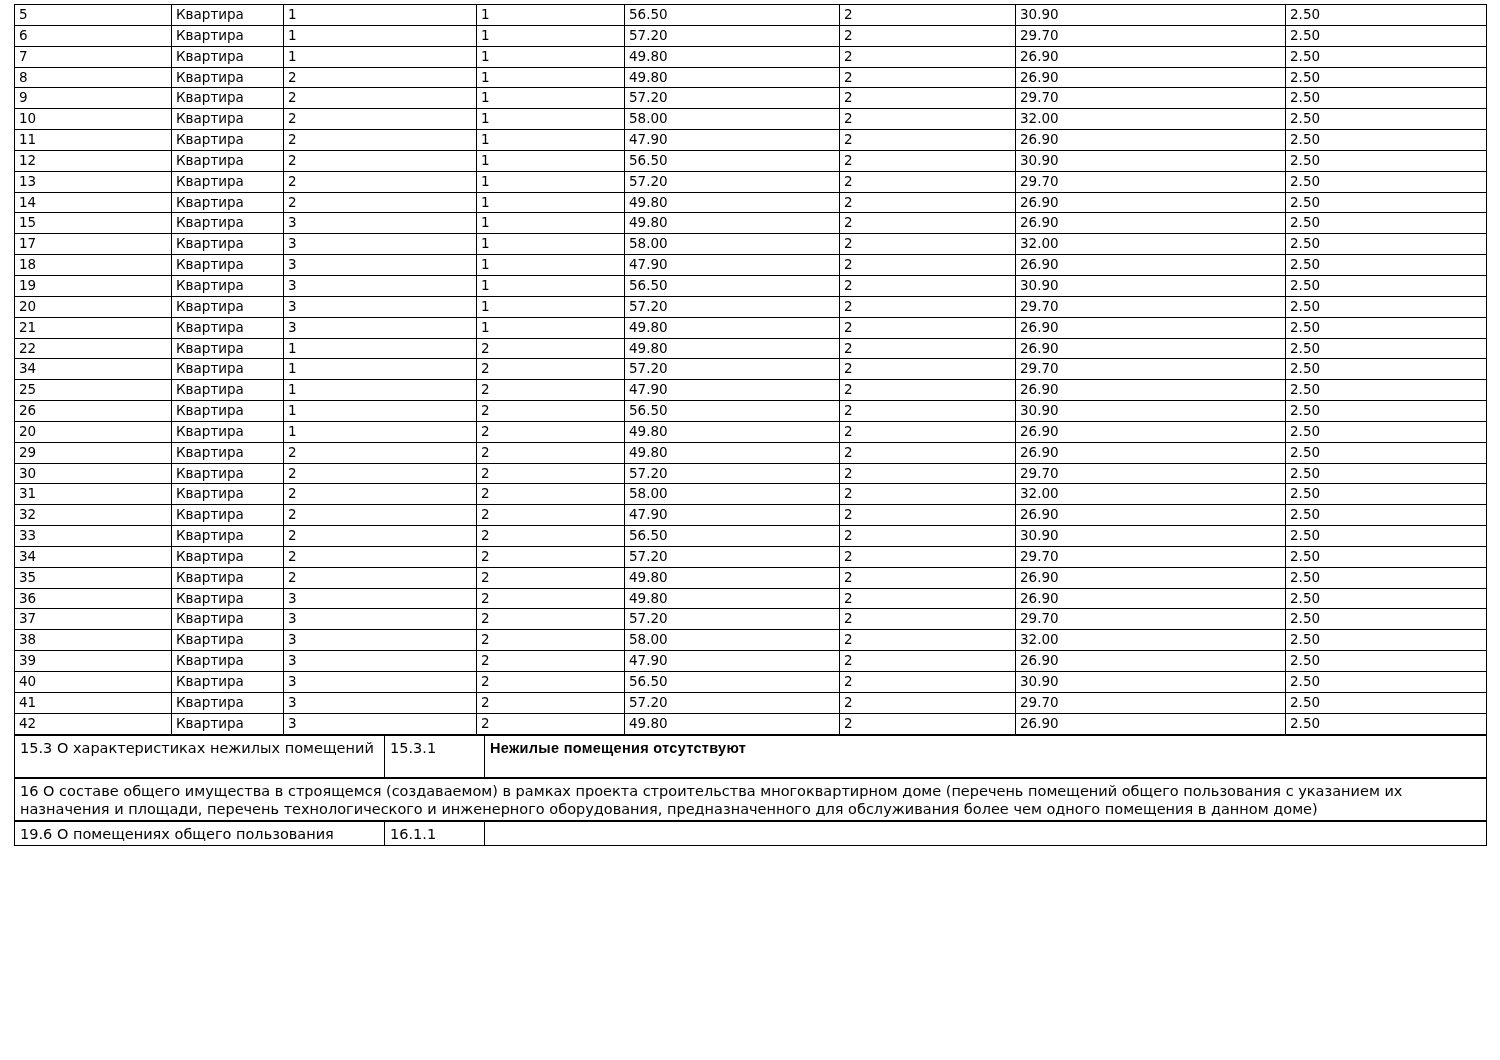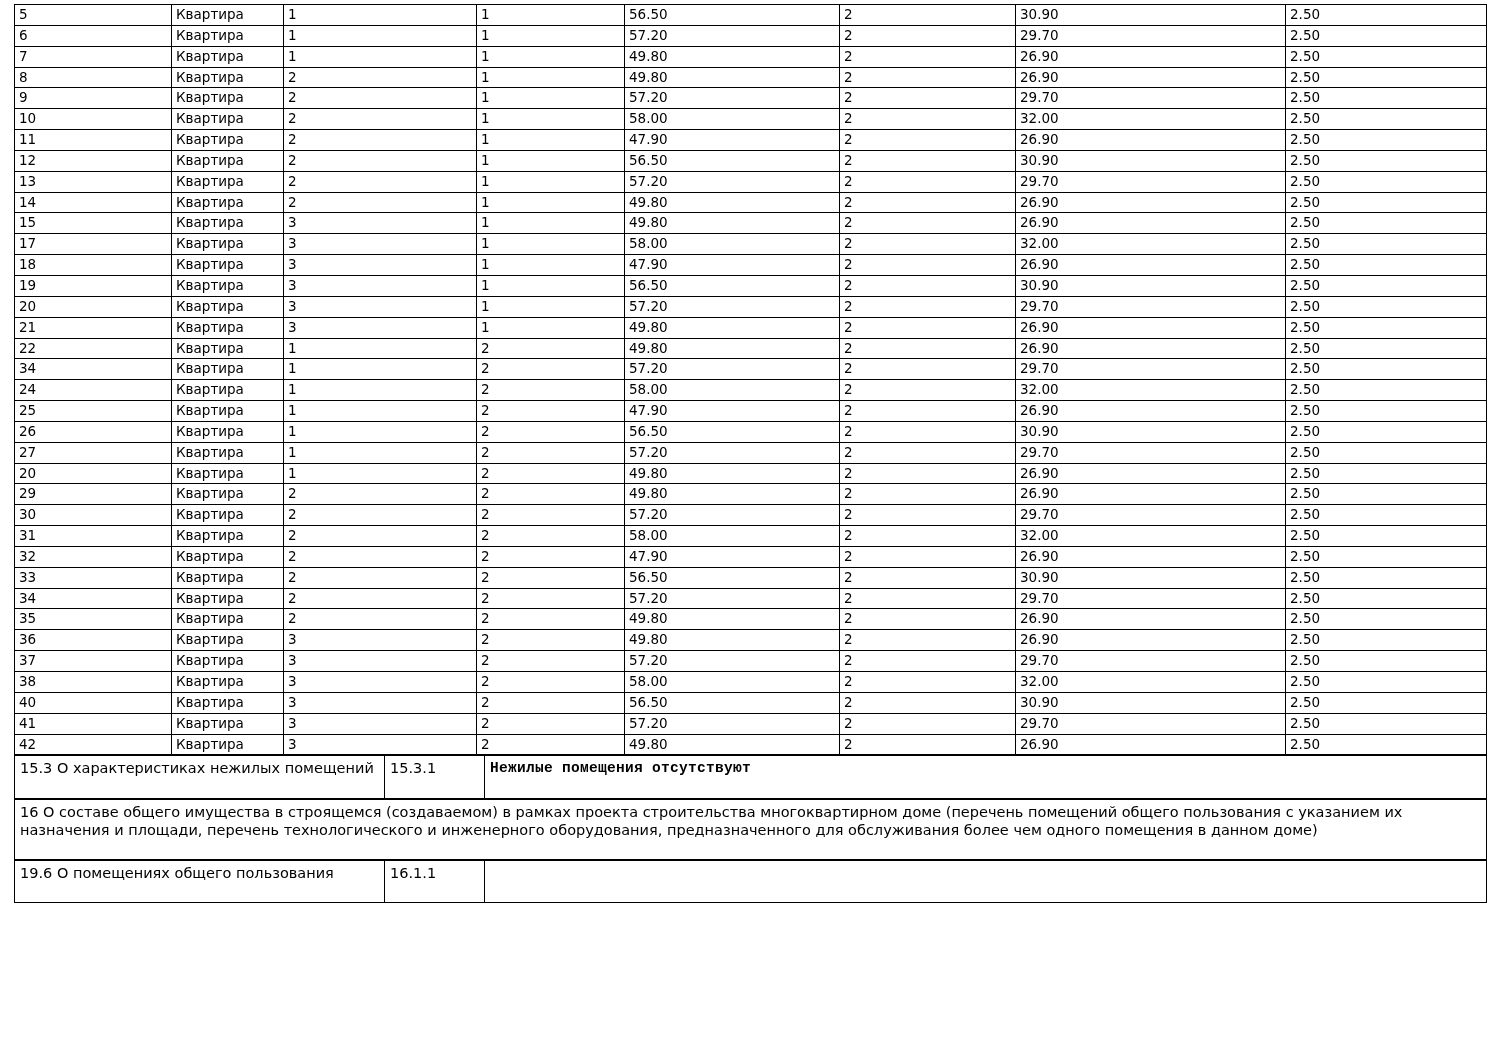--- a/index.html
+++ b/index.html
@@ -52,27 +52,27 @@
   .sect {
     border-collapse: collapse;
     table-layout: fixed;
     width: 1472px;
     margin-left: 14px;
   }
   .sect td {
     border: 1px solid #000000;
     font-size: 14.5px;
     line-height: 1.25;
-    padding: 3px 5px 20px 5px;
+    padding: 3px 5px 2px 5px;
     vertical-align: top;
     box-sizing: border-box;
   }
   .sect td.wrap { white-space: normal; }
   .bold-mono {
-    font-family: Liberation Mono, monospace;
+    font-family: Liberation Sans, sans-serif;
     font-weight: 700;
     letter-spacing: 0.3px;
     font-size: 14.5px;
     margin-top: 27px;
   }
   .sc0 { width: 370px; }
   .sc1 { width: 100px; }
   .sc2 { width: 1002px; }
 
   .pc0 { width: 370px; }
@@ -271,167 +271,157 @@
           <td>34</td>
           <td>Квартира</td>
           <td>1</td>
           <td>2</td>
           <td>57.20</td>
           <td>2</td>
           <td>29.70</td>
           <td>2.50</td>
         </tr>
         <tr>
-          <td>24</td>
-          <td>Квартира</td>
-          <td>1</td>
+          <td>25</td>
+          <td>Квартира</td>
+          <td>1</td>
+          <td>2</td>
+          <td>47.90</td>
+          <td>2</td>
+          <td>26.90</td>
+          <td>2.50</td>
+        </tr>
+        <tr>
+          <td>26</td>
+          <td>Квартира</td>
+          <td>1</td>
+          <td>2</td>
+          <td>56.50</td>
+          <td>2</td>
+          <td>30.90</td>
+          <td>2.50</td>
+        </tr>
+        <tr>
+          <td>20</td>
+          <td>Квартира</td>
+          <td>1</td>
+          <td>2</td>
+          <td>49.80</td>
+          <td>2</td>
+          <td>26.90</td>
+          <td>2.50</td>
+        </tr>
+        <tr>
+          <td>29</td>
+          <td>Квартира</td>
+          <td>2</td>
+          <td>2</td>
+          <td>49.80</td>
+          <td>2</td>
+          <td>26.90</td>
+          <td>2.50</td>
+        </tr>
+        <tr>
+          <td>30</td>
+          <td>Квартира</td>
+          <td>2</td>
+          <td>2</td>
+          <td>57.20</td>
+          <td>2</td>
+          <td>29.70</td>
+          <td>2.50</td>
+        </tr>
+        <tr>
+          <td>31</td>
+          <td>Квартира</td>
+          <td>2</td>
           <td>2</td>
           <td>58.00</td>
           <td>2</td>
           <td>32.00</td>
           <td>2.50</td>
         </tr>
         <tr>
-          <td>25</td>
-          <td>Квартира</td>
-          <td>1</td>
+          <td>32</td>
+          <td>Квартира</td>
+          <td>2</td>
           <td>2</td>
           <td>47.90</td>
           <td>2</td>
           <td>26.90</td>
           <td>2.50</td>
         </tr>
         <tr>
-          <td>26</td>
-          <td>Квартира</td>
-          <td>1</td>
-          <td>2</td>
-          <td>56.50</td>
-          <td>2</td>
-          <td>30.90</td>
-          <td>2.50</td>
-        </tr>
-        <tr>
-          <td>27</td>
-          <td>Квартира</td>
-          <td>1</td>
-          <td>2</td>
-          <td>57.20</td>
-          <td>2</td>
-          <td>29.70</td>
-          <td>2.50</td>
-        </tr>
-        <tr>
-          <td>20</td>
-          <td>Квартира</td>
-          <td>1</td>
-          <td>2</td>
-          <td>49.80</td>
-          <td>2</td>
-          <td>26.90</td>
-          <td>2.50</td>
-        </tr>
-        <tr>
-          <td>29</td>
-          <td>Квартира</td>
-          <td>2</td>
-          <td>2</td>
-          <td>49.80</td>
-          <td>2</td>
-          <td>26.90</td>
-          <td>2.50</td>
-        </tr>
-        <tr>
-          <td>30</td>
-          <td>Квартира</td>
-          <td>2</td>
-          <td>2</td>
-          <td>57.20</td>
-          <td>2</td>
-          <td>29.70</td>
-          <td>2.50</td>
-        </tr>
-        <tr>
-          <td>31</td>
-          <td>Квартира</td>
-          <td>2</td>
+          <td>33</td>
+          <td>Квартира</td>
+          <td>2</td>
+          <td>2</td>
+          <td>56.50</td>
+          <td>2</td>
+          <td>30.90</td>
+          <td>2.50</td>
+        </tr>
+        <tr>
+          <td>34</td>
+          <td>Квартира</td>
+          <td>2</td>
+          <td>2</td>
+          <td>57.20</td>
+          <td>2</td>
+          <td>29.70</td>
+          <td>2.50</td>
+        </tr>
+        <tr>
+          <td>35</td>
+          <td>Квартира</td>
+          <td>2</td>
+          <td>2</td>
+          <td>49.80</td>
+          <td>2</td>
+          <td>26.90</td>
+          <td>2.50</td>
+        </tr>
+        <tr>
+          <td>36</td>
+          <td>Квартира</td>
+          <td>3</td>
+          <td>2</td>
+          <td>49.80</td>
+          <td>2</td>
+          <td>26.90</td>
+          <td>2.50</td>
+        </tr>
+        <tr>
+          <td>37</td>
+          <td>Квартира</td>
+          <td>3</td>
+          <td>2</td>
+          <td>57.20</td>
+          <td>2</td>
+          <td>29.70</td>
+          <td>2.50</td>
+        </tr>
+        <tr>
+          <td>38</td>
+          <td>Квартира</td>
+          <td>3</td>
           <td>2</td>
           <td>58.00</td>
           <td>2</td>
           <td>32.00</td>
           <td>2.50</td>
         </tr>
         <tr>
-          <td>32</td>
-          <td>Квартира</td>
-          <td>2</td>
+          <td>39</td>
+          <td>Квартира</td>
+          <td>3</td>
           <td>2</td>
           <td>47.90</td>
           <td>2</td>
           <td>26.90</td>
-          <td>2.50</td>
-        </tr>
-        <tr>
-          <td>33</td>
-          <td>Квартира</td>
-          <td>2</td>
-          <td>2</td>
-          <td>56.50</td>
-          <td>2</td>
-          <td>30.90</td>
-          <td>2.50</td>
-        </tr>
-        <tr>
-          <td>34</td>
-          <td>Квартира</td>
-          <td>2</td>
-          <td>2</td>
-          <td>57.20</td>
-          <td>2</td>
-          <td>29.70</td>
-          <td>2.50</td>
-        </tr>
-        <tr>
-          <td>35</td>
-          <td>Квартира</td>
-          <td>2</td>
-          <td>2</td>
-          <td>49.80</td>
-          <td>2</td>
-          <td>26.90</td>
-          <td>2.50</td>
-        </tr>
-        <tr>
-          <td>36</td>
-          <td>Квартира</td>
-          <td>3</td>
-          <td>2</td>
-          <td>49.80</td>
-          <td>2</td>
-          <td>26.90</td>
-          <td>2.50</td>
-        </tr>
-        <tr>
-          <td>37</td>
-          <td>Квартира</td>
-          <td>3</td>
-          <td>2</td>
-          <td>57.20</td>
-          <td>2</td>
-          <td>29.70</td>
-          <td>2.50</td>
-        </tr>
-        <tr>
-          <td>38</td>
-          <td>Квартира</td>
-          <td>3</td>
-          <td>2</td>
-          <td>58.00</td>
-          <td>2</td>
-          <td>32.00</td>
           <td>2.50</td>
         </tr>
         <tr>
           <td>40</td>
           <td>Квартира</td>
           <td>3</td>
           <td>2</td>
           <td>56.50</td>
           <td>2</td>
           <td>30.90</td>

